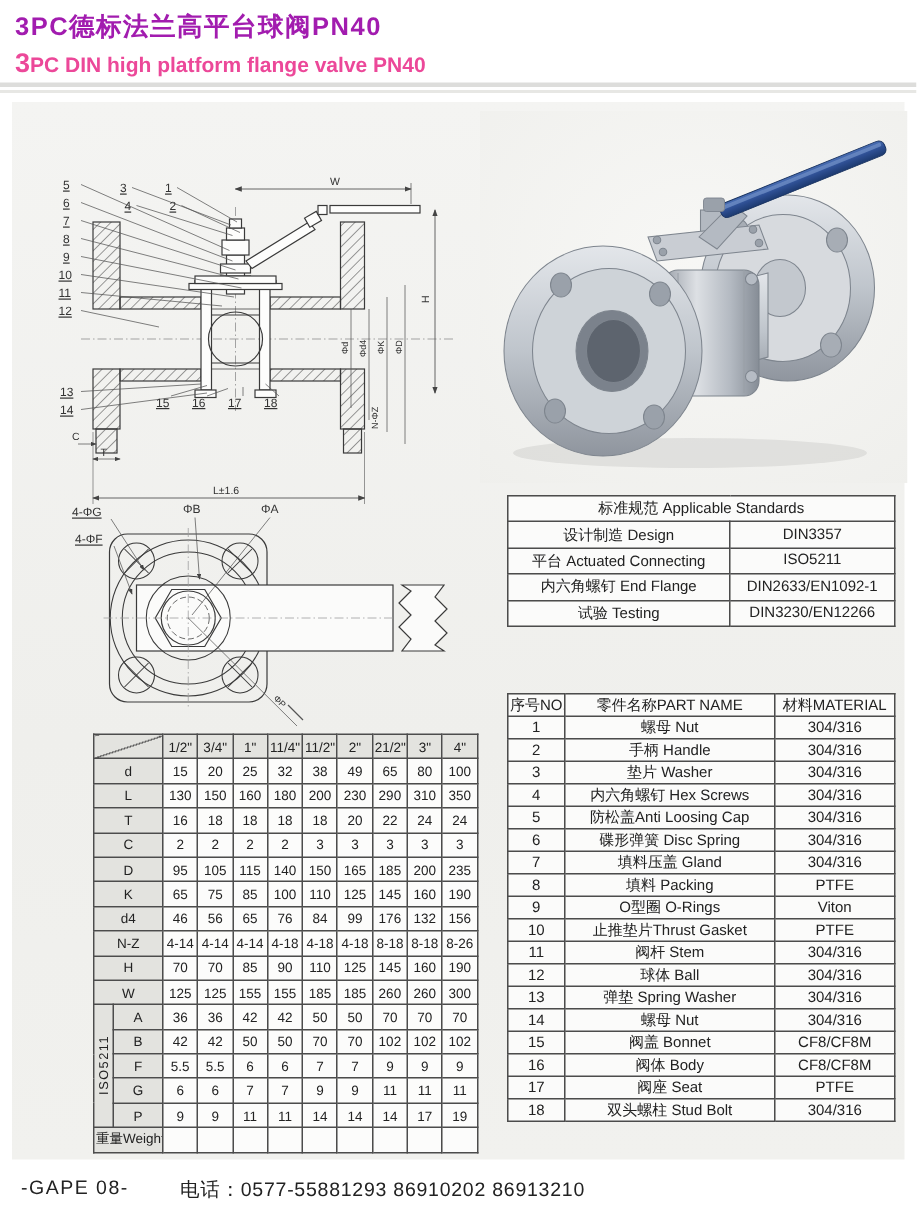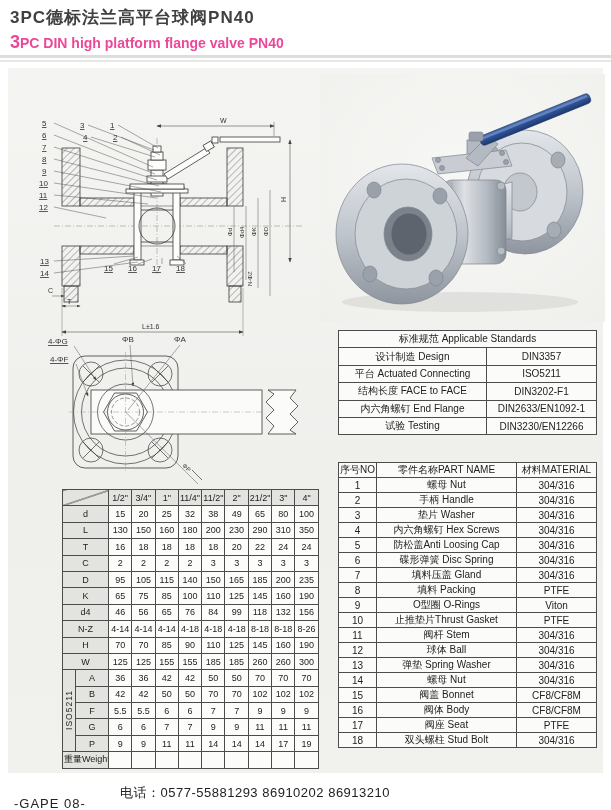--- a/index.html
+++ b/index.html
@@ -2,21 +2,21 @@
 <html><head>
 <meta charset="utf-8">
 <style>
   html,body{margin:0;padding:0;}
   body{
     width:611px;height:810px;position:relative;background:#ffffff;
     font-family:"Liberation Sans","DejaVu Sans",sans-serif;color:#1a1a1a;
     overflow:hidden;
   }
   .header{position:absolute;left:10px;top:6px;width:590px;}
-  .title-zh{font-size:17px;font-weight:bold;letter-spacing:1px;color:#404040;}
+  .title-zh{font-size:17px;font-weight:bold;letter-spacing:1px;color:#a21caf;}
   .title-en{font-size:14px;font-weight:bold;color:#ec4899;margin-top:3px;}
   .title-en .big3{font-size:18px;}
   .rule1{position:absolute;left:0;top:55px;width:611px;height:3px;background:#dddddb;}
   .rule2{position:absolute;left:0;top:60px;width:611px;height:2px;background:#e7e7e4;}
 
   .panel{
     position:absolute;left:8px;top:68px;width:595px;height:705px;
     background:linear-gradient(180deg,#f4f4f2 0%,#efefec 60%,#f1f1ee 100%);
   }
 
@@ -39,21 +39,21 @@
   #dims-table td.lbl{background:#e3e3df;}
   #dims-table td.corner{
     background:
       linear-gradient(to bottom right,rgba(0,0,0,0) 48.5%,#555 48.5%,#555 51.5%,rgba(0,0,0,0) 51.5%),
       #e3e3df;
   }
   .vert{writing-mode:vertical-rl;transform:rotate(180deg);font-size:8.5px;letter-spacing:1px;display:inline-block;line-height:1;}
 
   
   .footer{position:absolute;left:0;top:780px;width:611px;height:26px;font-size:13px;color:#222;}
-  .footer .code{position:absolute;left:14px;top:4px;letter-spacing:1px;margin-top:12px;}
+  .footer .code{position:absolute;left:14px;top:4px;letter-spacing:1px;}
   .footer .phone{position:absolute;left:120px;top:4px;letter-spacing:0.5px;}
 
   
   svg text{font-family:"Liberation Sans","DejaVu Sans",sans-serif;}
   .dwg text{font-size:8px;fill:#333;}
   .dwg .co{text-decoration:underline;}
   .dwg .dim{font-size:7px;}
   .dwg .tiny{font-size:6px;}
 </style>
 </head>
@@ -336,24 +336,20 @@
     <tbody id="standards-body">
         <tr>
           <td>设计制造 Design</td>
           <td>DIN3357</td>
         </tr>
         <tr>
           <td>平台 Actuated Connecting</td>
           <td>ISO5211</td>
         </tr>
         <tr>
-          <td>结构长度 FACE to FACE</td>
-          <td>DIN3202-F1</td>
-        </tr>
-        <tr>
           <td>内六角螺钉 End Flange</td>
           <td>DIN2633/EN1092-1</td>
         </tr>
         <tr>
           <td>试验 Testing</td>
           <td>DIN3230/EN12266</td>
         </tr>
       </tbody>
     <colgroup>
         <col style="width:148px">
@@ -555,21 +551,21 @@
           <td>190</td>
         </tr>
         <tr>
           <td colspan="2" class="lbl">d4</td>
           <td>46</td>
           <td>56</td>
           <td>65</td>
           <td>76</td>
           <td>84</td>
           <td>99</td>
-          <td>118</td>
+          <td>176</td>
           <td>132</td>
           <td>156</td>
         </tr>
         <tr>
           <td colspan="2" class="lbl">N-Z</td>
           <td>4-14</td>
           <td>4-14</td>
           <td>4-14</td>
           <td>4-18</td>
           <td>4-18</td>

